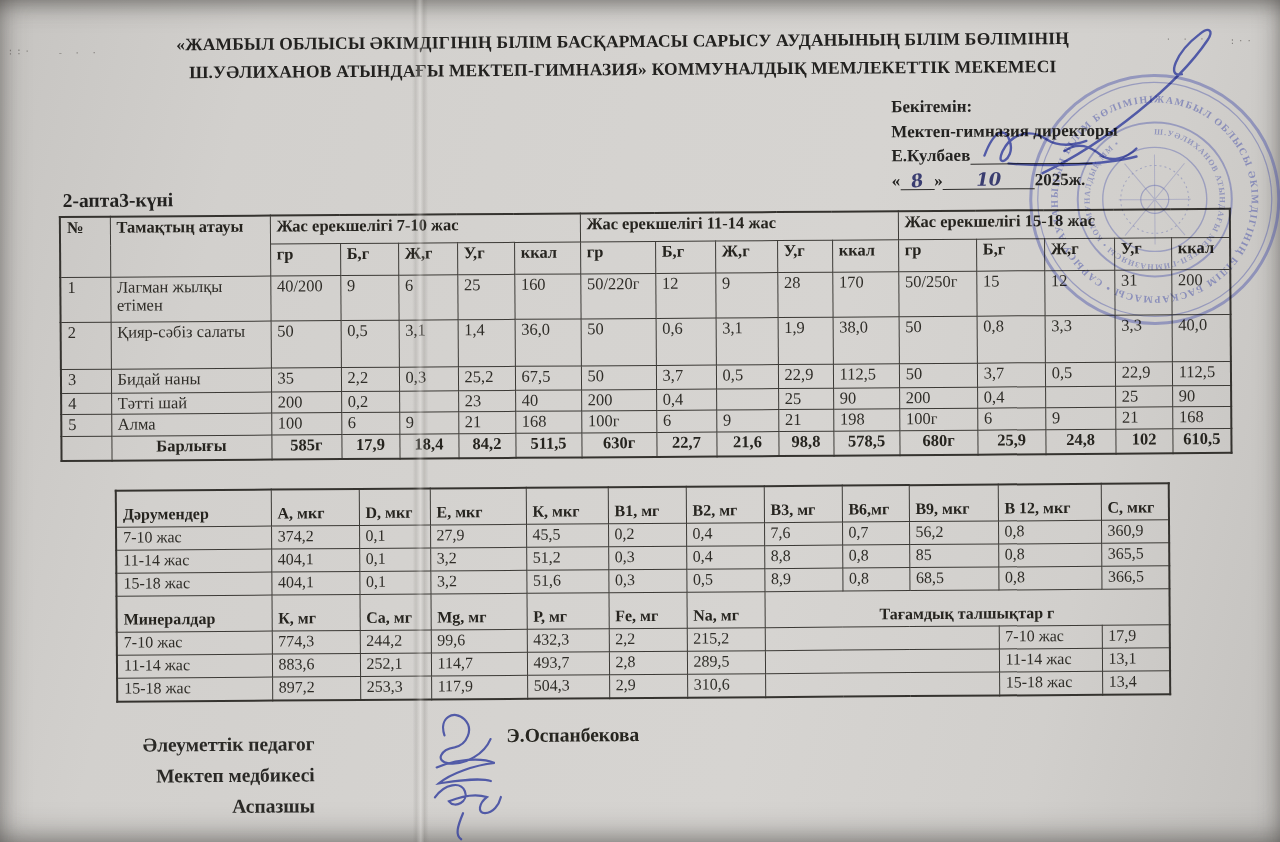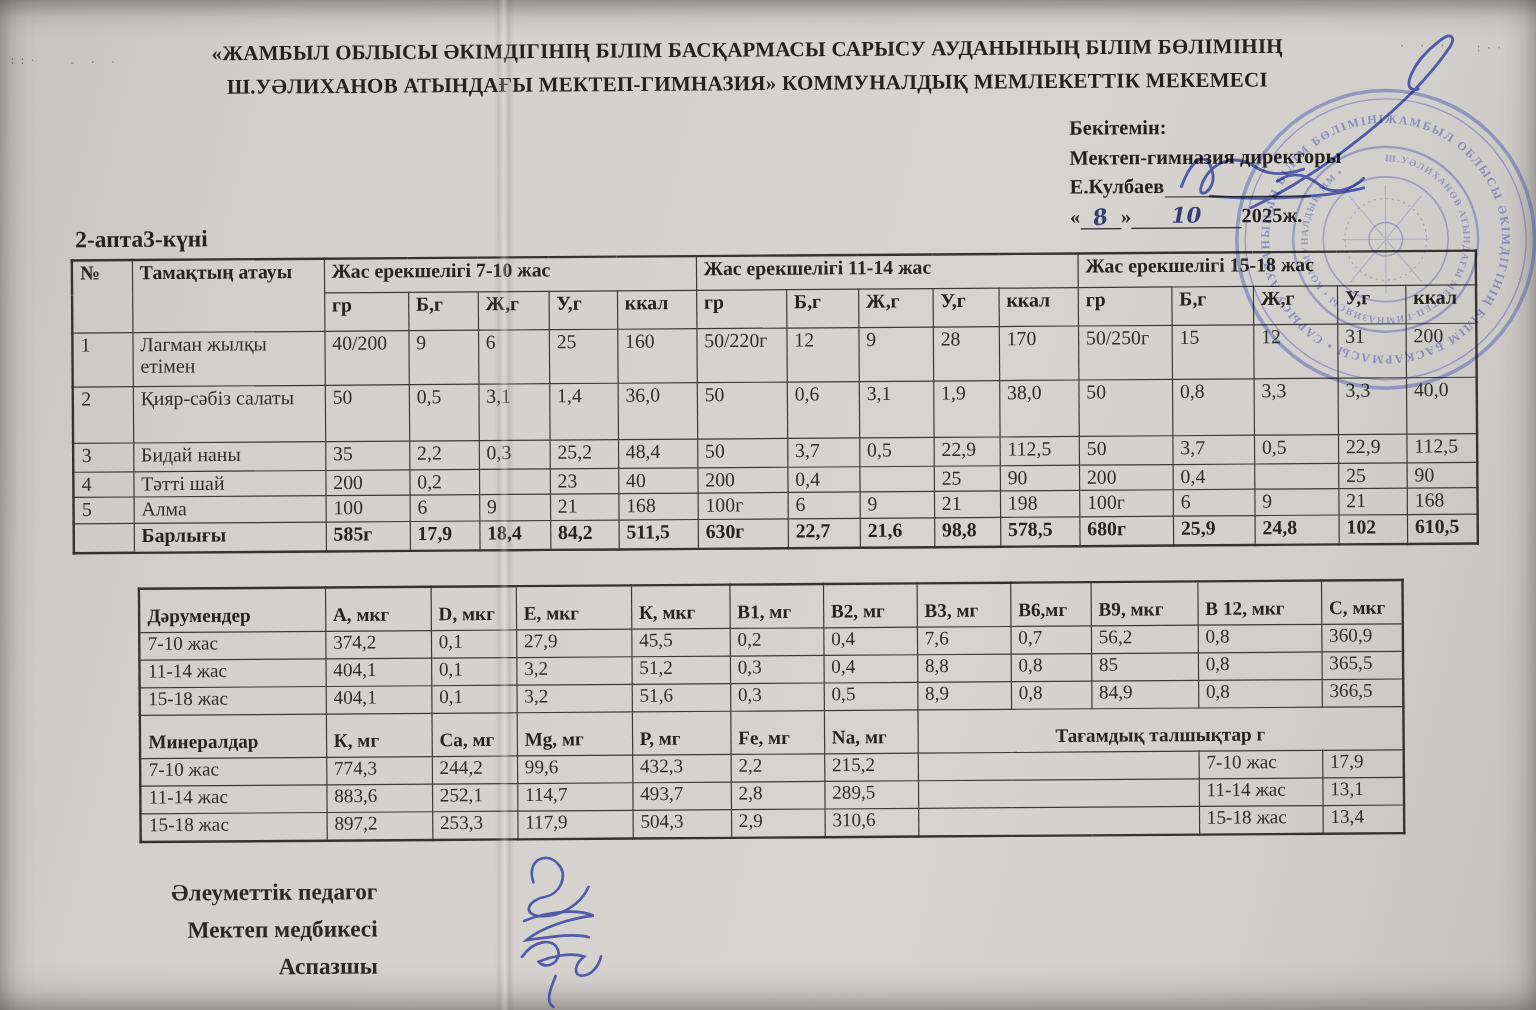--- a/index.html
+++ b/index.html
@@ -48,21 +48,21 @@
   .bold{font-weight:bold; color:#26241f;}
 
   #menu-table{position:absolute; left:60px; top:212px; width:1170px; font-size:16.5px; border:2.2px solid #35332f;}
   #menu-table thead tr:nth-child(1) th{height:25px;}
   #menu-table thead tr:nth-child(2) th{height:29px;}
   #menu-table tbody tr:nth-child(1) td{height:42px;}
   #menu-table tbody tr:nth-child(2) td{height:44px;}
   #menu-table tbody tr:nth-child(3) td{height:21px;}
   #menu-table tbody tr:nth-child(4) td{height:18px;}
   #menu-table tbody tr:nth-child(5) td{height:19px;}
-  #menu-table tbody tr:nth-child(6) td{height:21px;}
+  #menu-table tbody tr:nth-child(6) td{height:21px;text-align:center;}
 
   #nutrients-table{position:absolute; left:114px; top:486px; width:1053px; font-size:16px; border:2px solid #35332f;}
   #nutrients-table tr.hdr th{height:31px; vertical-align:bottom; padding-bottom:3px;}
   #nutrients-table tr.dat td{height:20px;}
   #nutrients-table td.fiber-lbl{white-space:nowrap;}
 
   .sig-roles{position:absolute; left:88px; top:726px; width:224px; text-align:right;
     font-size:19.5px; font-weight:bold; color:#2a2926; line-height:31px;}
   .sig-names{position:absolute; left:504px; top:719px; font-size:19.5px; font-weight:bold; color:#26251f; line-height:32.5px;}
 
@@ -220,21 +220,21 @@
             <td>3,3</td>
             <td>40,0</td>
           </tr>
           <tr>
             <td>3</td>
             <td>Бидай  наны</td>
             <td>35</td>
             <td>2,2</td>
             <td>0,3</td>
             <td>25,2</td>
-            <td>48,4</td>
+            <td>67,5</td>
             <td>50</td>
             <td>3,7</td>
             <td>0,5</td>
             <td>22,9</td>
             <td>112,5</td>
             <td>50</td>
             <td>3,7</td>
             <td>0,5</td>
             <td>22,9</td>
             <td>112,5</td>
@@ -360,21 +360,21 @@
           <tr class="dat">
             <td>15-18 жас</td>
             <td>404,1</td>
             <td>0,1</td>
             <td>3,2</td>
             <td>51,6</td>
             <td>0,3</td>
             <td>0,5</td>
             <td>8,9</td>
             <td>0,8</td>
-            <td>84,9</td>
+            <td>68,5</td>
             <td>0,8</td>
             <td>366,5</td>
           </tr>
           <tr class="hdr">
             <th>Минералдар</th>
             <th>К, мг</th>
             <th>Са, мг</th>
             <th>Mg, мг</th>
             <th>Р, мг</th>
             <th>Fe,  мг</th>
@@ -429,17 +429,18 @@
     <svg class="inksig" viewBox="0 0 118 140">
       <g fill="none" stroke="#3b46a0" stroke-width="2.2" stroke-linecap="round" opacity=".85">
         <path d="M38 34 c-6,-18 10,-26 20,-16 c10,10 2,26 -10,28 c-14,2 -20,14 -6,16 c18,2 36,-10 42,-24"></path>
         <path d="M30 66 c20,-8 44,-10 58,-4 c-20,2 -44,10 -56,20 c16,-2 40,-6 52,-2"></path>
         <path d="M28 96 c10,-14 26,-16 30,-6 c4,10 -10,18 -16,10 c10,-4 26,-8 38,-4 c-8,6 -10,16 -2,16 c8,0 14,-8 16,-16"></path>
         <path d="M56 112 c-6,14 -8,22 -2,26"></path>
       </g>
     </svg>
 
     <div class="sig-names">
+      <div>Э.Оспанбекова</div>
     </div>
 
     <div class="fold"></div>
   </div>
 </div>
 
 </body></html>

